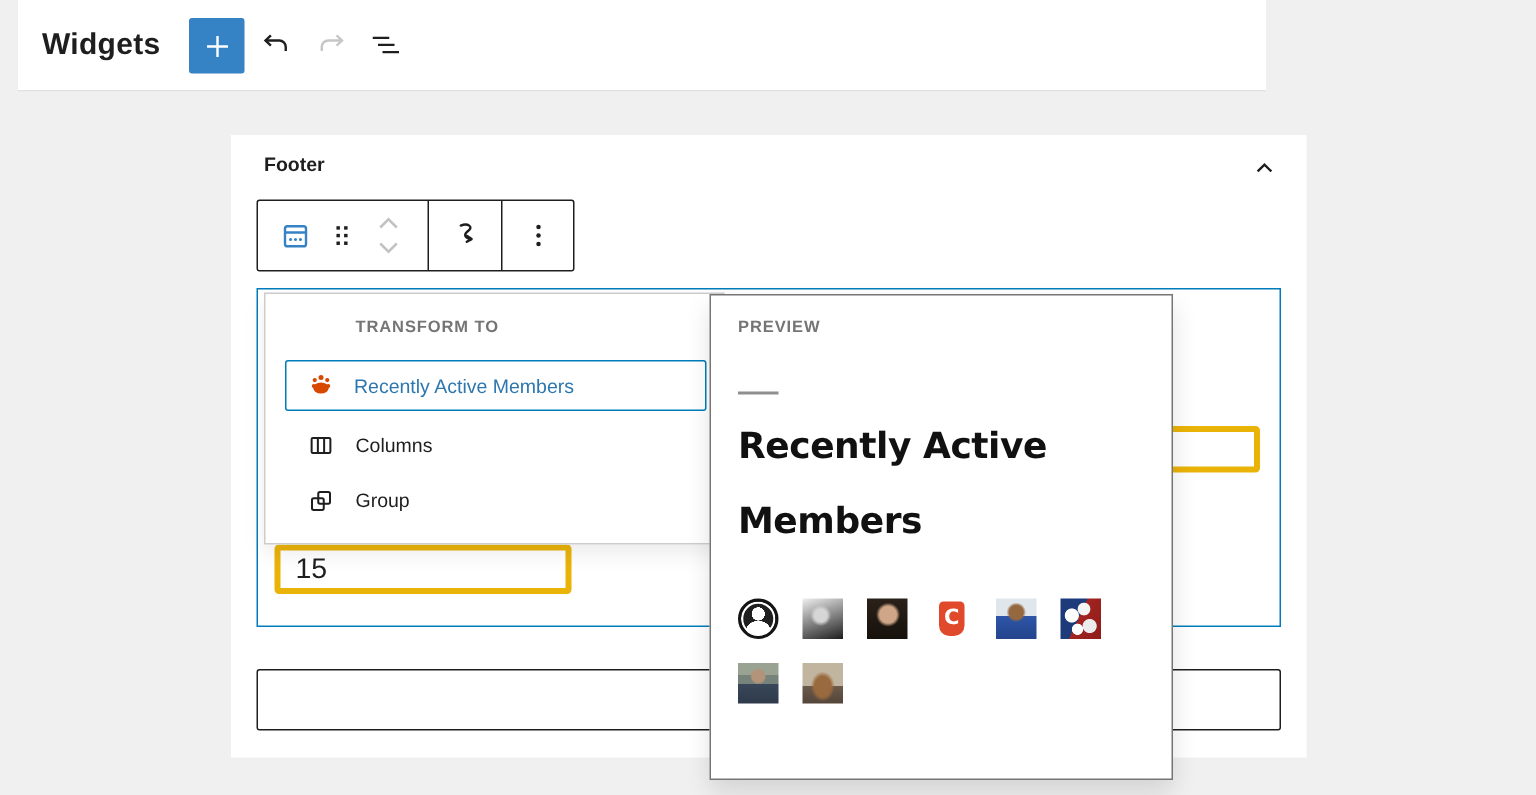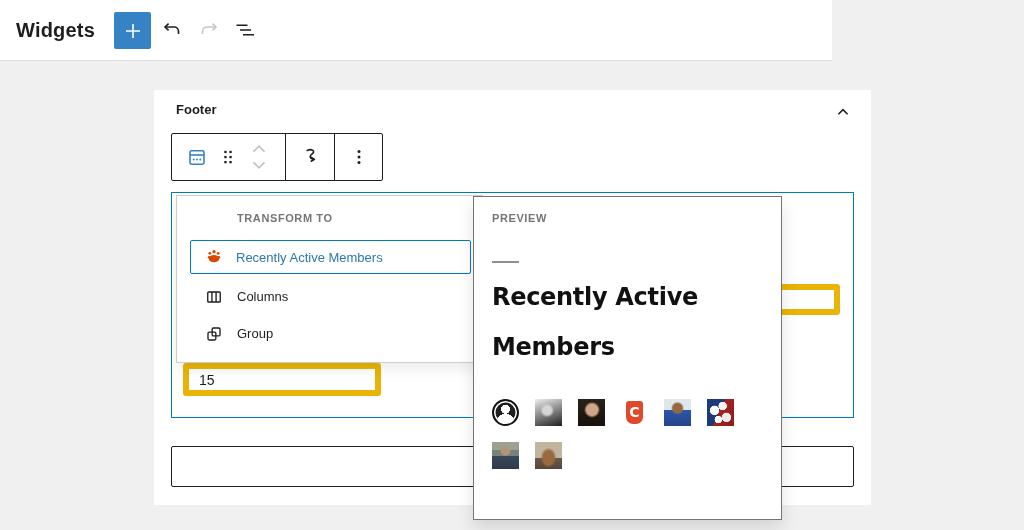--- a/index.html
+++ b/index.html
@@ -1,20 +1,20 @@
 <!DOCTYPE html>
 <html><head>
 <meta charset="utf-8">
 <style>
   * { margin:0; padding:0; box-sizing:border-box; }
   html,body { width:1024px; height:530px; overflow:hidden; }
   body { font-family:"Liberation Sans", sans-serif; background:#f0f0f0; position:relative; color:#1e1e1e; }
 
   
-  .topbar { position:absolute; left:0; top:0; width:832px; height:61px; background:#fff; border-bottom:1px solid #e0e0e0; z-index:10; }
+  .topbar { position:absolute; left:12px; top:0; width:832px; height:61px; background:#fff; border-bottom:1px solid #e0e0e0; z-index:10; }
   .page-title { position:absolute; left:16px; top:0; height:61px; display:flex; align-items:center; font-size:20px; font-weight:700; letter-spacing:.2px; }
   .tb-btn { position:absolute; top:14px; width:32px; height:32px; display:flex; align-items:center; justify-content:center; background:transparent; border:none; cursor:pointer; }
   .add-btn { position:absolute; left:114px; top:12px; width:37px; height:37px; border:none; border-radius:2px; background:#3582c4; display:flex; align-items:center; justify-content:center; cursor:pointer; }
   .undo-btn { left:156px; }
   .redo-btn { left:193px; }
   .listview-btn { left:229px; }
 
   
   .card { position:absolute; left:154px; top:90px; width:717px; height:415px; background:#fff; z-index:1; }
   .panel-header { position:absolute; left:154px; top:90px; width:717px; height:44px; cursor:pointer; z-index:2; }
@@ -25,21 +25,21 @@
   .blk-toolbar { position:absolute; left:171px; top:133px; width:212px; height:48px; background:#fff; border:1px solid #1e1e1e; border-radius:2px; display:flex; z-index:6; }
   .tb-seg { display:flex; align-items:center; height:100%; }
   .seg1 { width:113px; padding-left:13px; gap:7px; }
   .seg2 { width:49px; justify-content:center; border-left:1px solid #1e1e1e; }
   .seg3 { width:48px; justify-content:center; border-left:1px solid #1e1e1e; }
   .icon-btn { width:24px; height:36px; display:flex; flex-direction:column; align-items:center; justify-content:center; background:none; border:none; cursor:pointer; padding:0; }
   .mover { width:24px; height:40px; display:flex; flex-direction:column; align-items:center; justify-content:center; }
 
   
   .block-selected { position:absolute; left:171px; top:192px; width:683px; height:226px; background:#fff; border:1.5px solid #007cba; z-index:5; }
-  .wp-input { position:absolute; background:#fff; border:6px solid #eab308; border-radius:3px; font-family:"Liberation Sans",sans-serif; font-size:14px; color:#1e1e1e; padding:0 10px; }
+  .wp-input { position:absolute; background:#fff; border:4px solid #eab308; border-radius:3px; font-family:"Liberation Sans",sans-serif; font-size:19px; color:#1e1e1e; padding:0 10px; }
   .title-input { left:11px; top:91px; width:657px; height:31px; }
   .count-input { left:11px; top:170px; width:198px; height:33px; }
 
   
   .block-next { position:absolute; left:171px; top:446px; width:683px; height:41px; background:#fff; border:1px solid #1e1e1e; border-radius:2px; z-index:5; cursor:text; }
 
   
   .dropdown { position:absolute; left:176px; top:195px; width:307px; height:168px; background:#fff; border:1px solid #ccc; box-shadow:0 6px 14px rgba(0,0,0,.08); z-index:30; }
   .menu-label { position:absolute; left:24px; top:16px; font-size:11px; font-weight:600; letter-spacing:.6px; color:#757575;margin-left:36px; }
   .menu-item { position:absolute; left:13px; width:281px; display:flex; align-items:center; gap:13px; background:none; border:none; cursor:pointer; font-family:"Liberation Sans",sans-serif; font-size:13px; color:#1e1e1e; padding:0 0 0 14px; text-align:left; }

